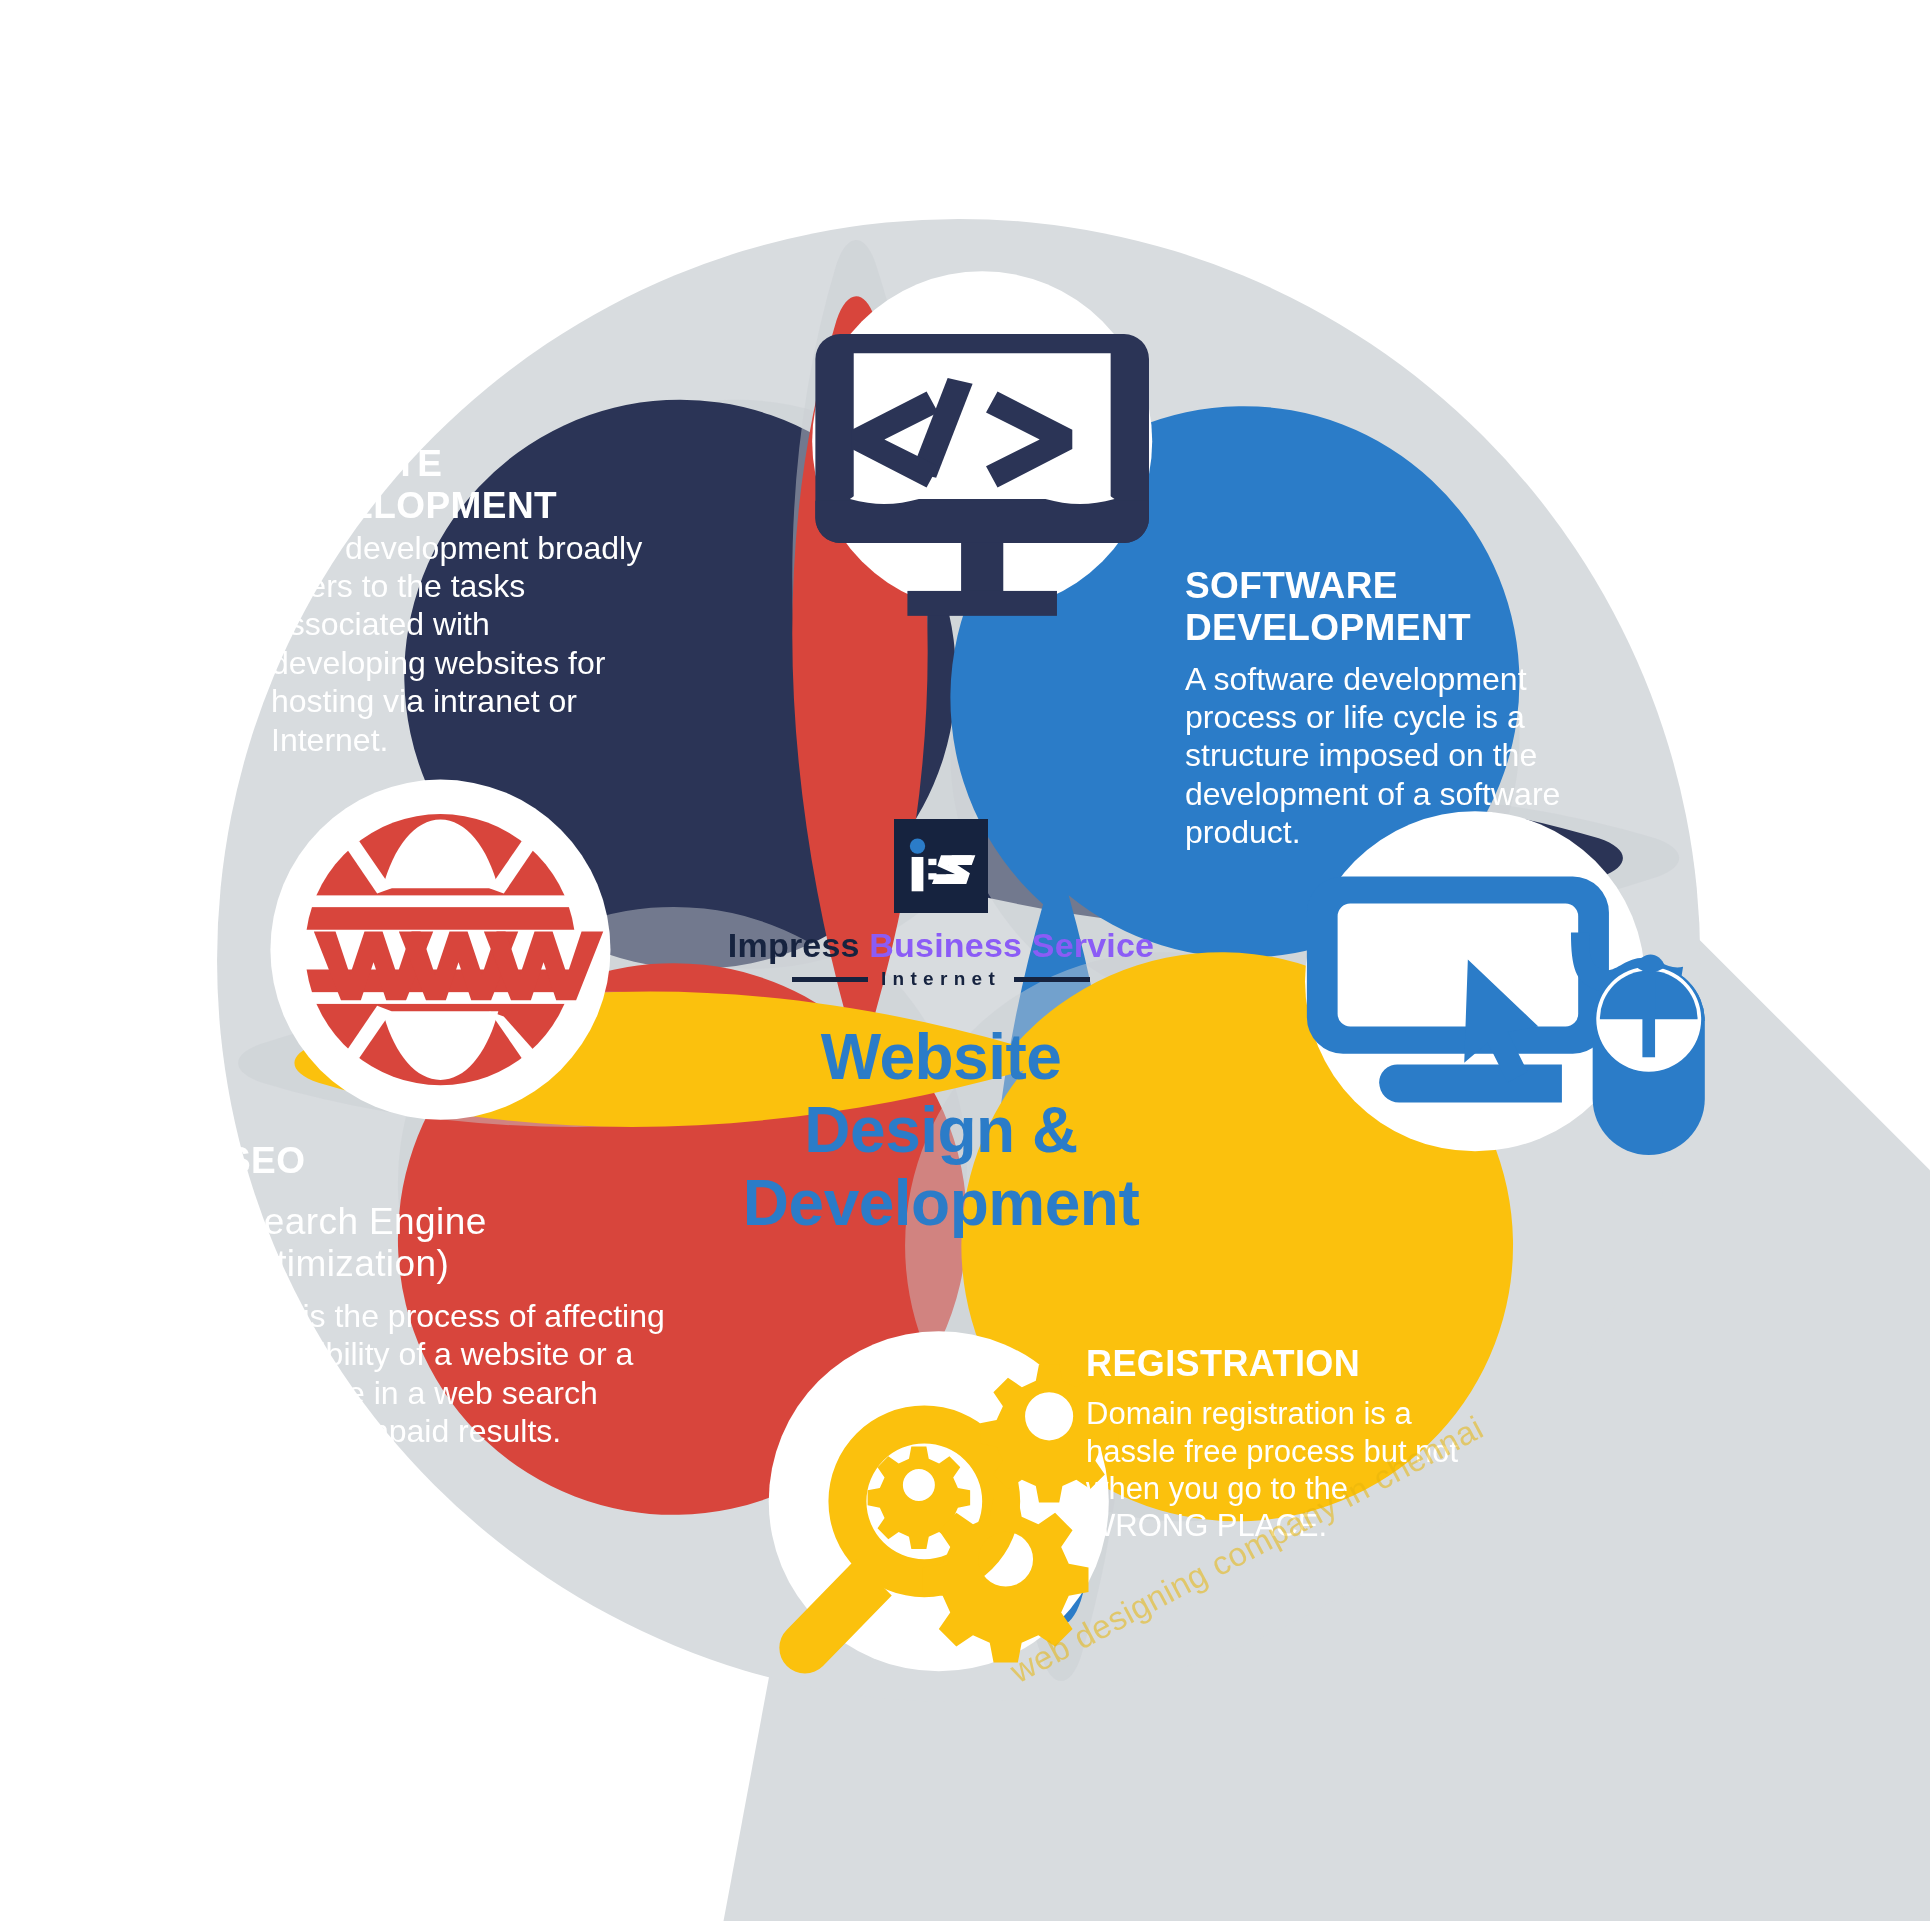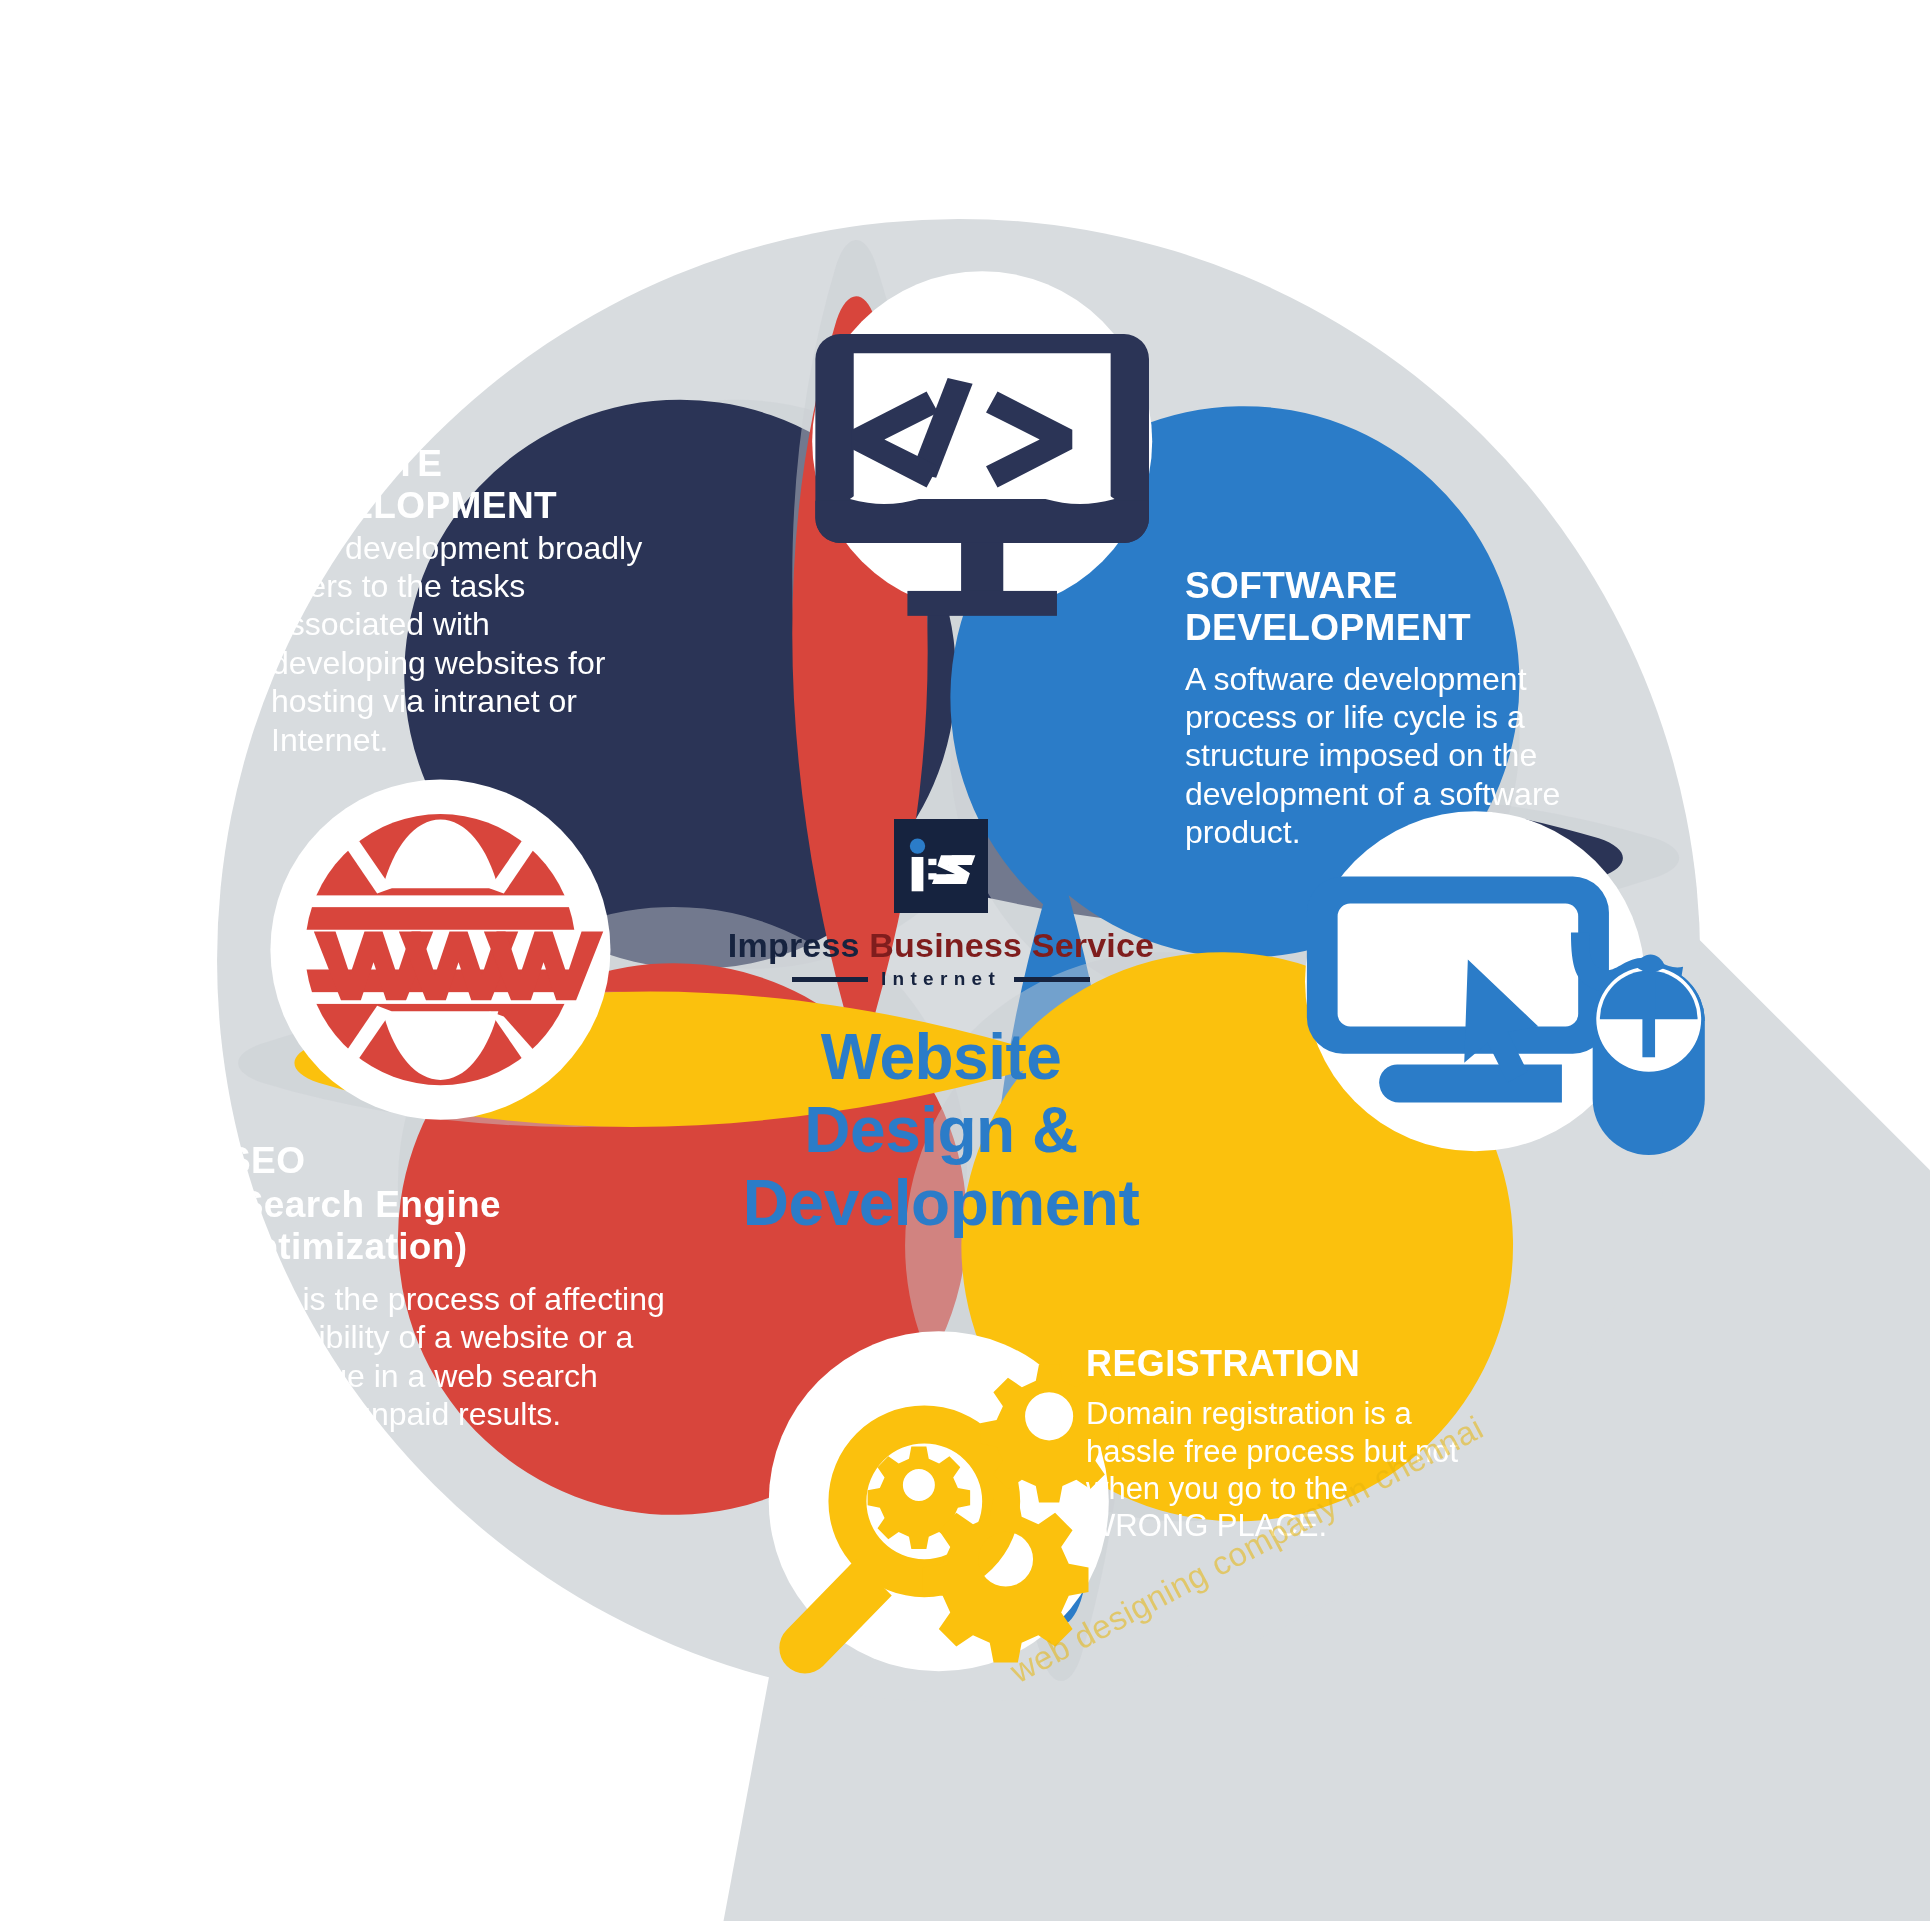--- a/index.html
+++ b/index.html
@@ -22,34 +22,34 @@
   .b-navy .bd{font-size:32px;margin-top:2px;}
 
   
   .b-blue{left:1185px;top:565px;width:407px;}
   .b-blue .hd{font-size:37px;}
   .b-blue .bd{font-size:32px;margin-top:11px;}
 
   
   .b-red{left:226px;top:1140px;width:443px;}
   .b-red .hd{font-size:37px;}
-  .b-red .hd .sub{font-weight:bold;font-size:37px;display:block;margin-top:2px;}
+  .b-red .hd .sub{font-weight:normal;font-size:37px;display:block;margin-top:19px;}
   .b-red .bd{font-size:32px;margin-top:12.7px;}
 
   
   .b-yellow{left:1086px;top:1303px;width:380px;}
   .b-yellow .hd{font-size:36px;}
   .b-yellow .bd{font-size:31px;margin-top:11px;}
 
   
   #center-block{position:absolute;left:715px;top:819px;width:452px;text-align:center;}
   #logo-mark{width:94px;height:94px;background:#16233f;margin:0 auto;position:relative;}
   #logo-words{margin-top:12.7px;font-size:34px;font-weight:bold;letter-spacing:0.2px;white-space:nowrap;}
   #logo-words .w1{color:#16233f;}
-  #logo-words .w2{color:#7f1d1d;}
+  #logo-words .w2{color:#8b5cf6;}
   #logo-tag{margin-top:3.6px;display:flex;align-items:center;justify-content:center;gap:12.7px;}
   #logo-tag .rule{height:4.5px;width:76px;background:#16233f;display:block;}
   #logo-tag .sol{font-size:19px;letter-spacing:6.3px;color:#16233f;font-weight:bold;}
   #center-title{margin-top:31px;color:#2b7cc8;font-weight:bold;font-size:64px;line-height:1.14;letter-spacing:-0.5px;}
 
   .wm{position:absolute;color:#e8b60c;opacity:.55;font-size:33px;
       transform:rotate(-28deg);transform-origin:left center;white-space:nowrap;
       left:1013px;top:1655px;letter-spacing:0.5px;}
 </style>
 </head>

